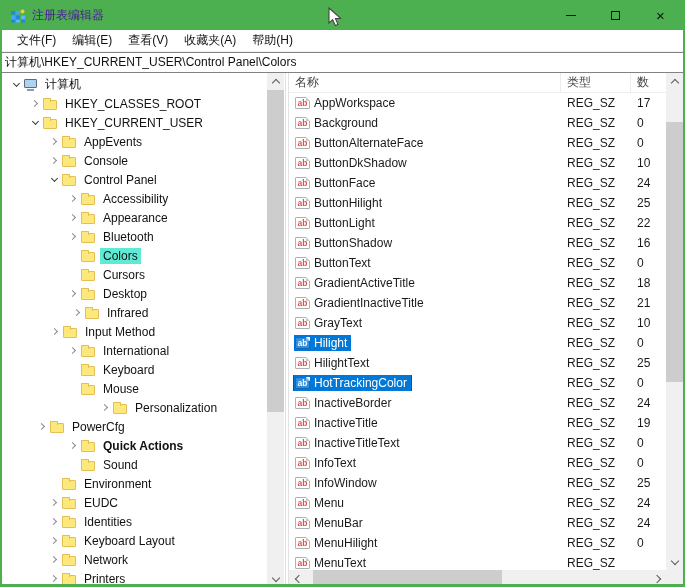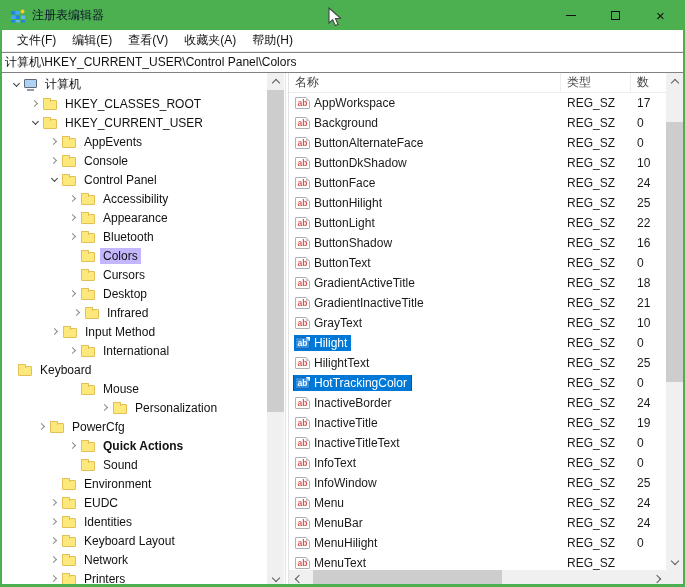--- a/index.html
+++ b/index.html
@@ -4,21 +4,21 @@
 <style>
   * { margin:0; padding:0; box-sizing:border-box; }
   html,body { width:685px; height:587px; }
   body { font-family:"Liberation Sans","DejaVu Sans",sans-serif; font-size:12px; color:#1a1a1a; background:#fff; overflow:hidden; }
 
   .window { position:relative; width:685px; height:587px; border-left:2px solid #4caf50; border-right:2px solid #4caf50; border-bottom:3px solid #4caf50; background:#fff; overflow:hidden; }
 
   
   .titlebar { height:30px; background:#4caf50; display:flex; align-items:center; position:relative; }
   .app-icon { width:16px; height:16px; margin:0 6px 0 8px; flex:none; }
-  .title-text { font-size:12px; color:#0f172a; }
+  .title-text { font-size:12px; color:#4c1d95; }
   .win-controls { position:absolute; right:0; top:0; height:30px; display:flex; }
   .win-btn { width:45px; height:30px; display:flex; align-items:center; justify-content:center; }
   .glyph-min { width:10px; height:1px; background:#111; }
   .glyph-max { width:9px; height:9px; border:1px solid #111; }
   .glyph-close { font-size:15px; color:#111; line-height:1; }
 
   
   .menubar { height:22px; background:#fff; display:flex; align-items:center; padding-left:7px; border-bottom:1px solid #f0f0f0; }
   .menu-item { padding:3px 8px; color:#111; }
 
@@ -36,21 +36,21 @@
   .expander { width:16px; flex:none; display:flex; align-items:center; justify-content:center; }
   .chev { width:5px; height:5px; border-right:1.4px solid #8a8a8a; border-bottom:1.4px solid #8a8a8a; transform:rotate(-45deg); margin-left:-2px; }
   .chev.exp { border-color:#3c3c3c; transform:rotate(45deg); margin-top:-3px; margin-left:0; }
   .tree-icon { flex:none; margin-right:5px; }
   .folder-icon { position:relative; width:14px; height:10px; background:#fde87c; border:1px solid #e3bf56; border-radius:1px; margin-top:2px; }
   .folder-icon::before { content:""; position:absolute; left:-1px; top:-3px; width:6px; height:3px; background:#fde87c; border:1px solid #e3bf56; border-bottom:0; border-radius:1px 1px 0 0; }
   .computer-icon { position:relative; width:13px; height:12px; }
   .computer-icon .scr { width:13px; height:9px; border:1px solid #5d6b7a; background:#aed2f2; border-radius:1px; }
   .computer-icon .stand { width:7px; height:2px; background:#8d9aa8; margin:1px auto 0; }
   .tree-label { padding:1px 3px; color:#111; }
-  .tree-label.selected { background:#c4b5fd; }
+  .tree-label.selected { background:#5eead4; }
 
   
   .splitter { width:3px; flex:none; background:#fff; border-right:1px solid #e2e2e2; }
 
   
   .list-pane { flex:1; position:relative; overflow:hidden; }
   .list-header { display:flex; height:20px; align-items:center; border-bottom:1px solid #ededed; color:#454545; }
   .hcell { padding:2px 6px; height:20px; display:flex; align-items:center; border-right:1px solid #ededed; }
   .hcell.name { width:272px; flex:none; }
   .hcell.type { width:70px; flex:none; }
@@ -254,21 +254,21 @@
       </div>
 
       <div class="tree-row" style="padding-left: 63px;">
         <span class="expander">
               <i class="chev"></i>
             </span>
         <span class="tree-icon folder-icon"></span>
         <span class="tree-label">International</span>
       </div>
 
-      <div class="tree-row" style="">
+      <div class="tree-row" style="padding-left: 63px;">
         <span class="expander"></span>
         <span class="tree-icon folder-icon"></span>
         <span class="tree-label">Keyboard</span>
       </div>
 
       <div class="tree-row" style="padding-left: 63px;">
         <span class="expander"></span>
         <span class="tree-icon folder-icon"></span>
         <span class="tree-label">Mouse</span>
       </div>

